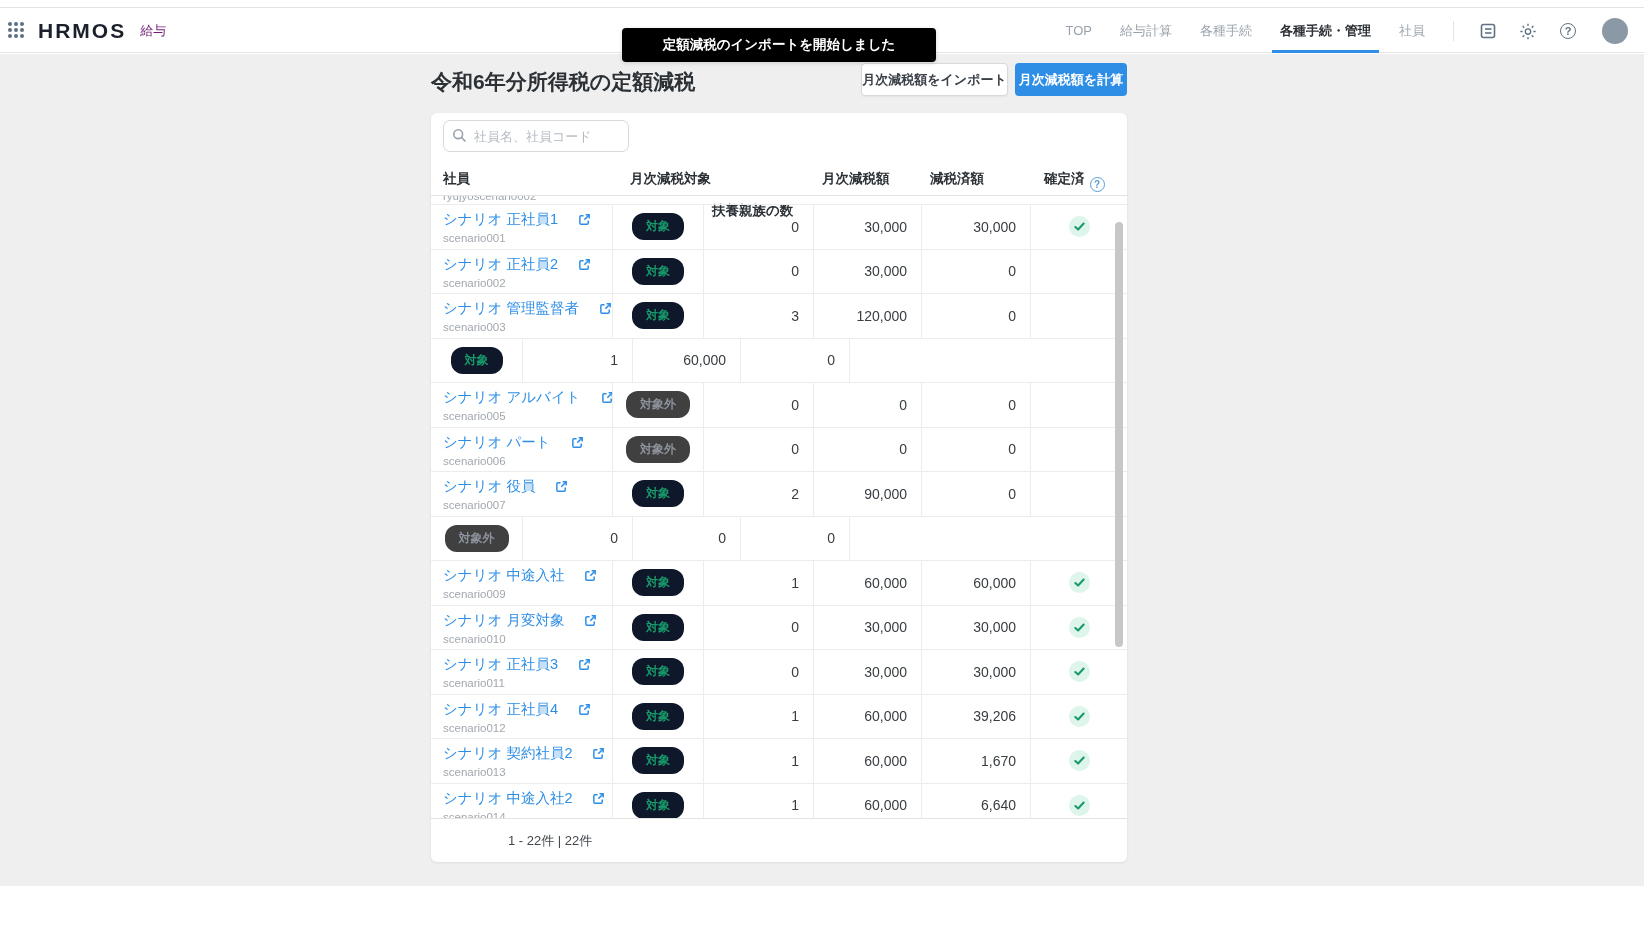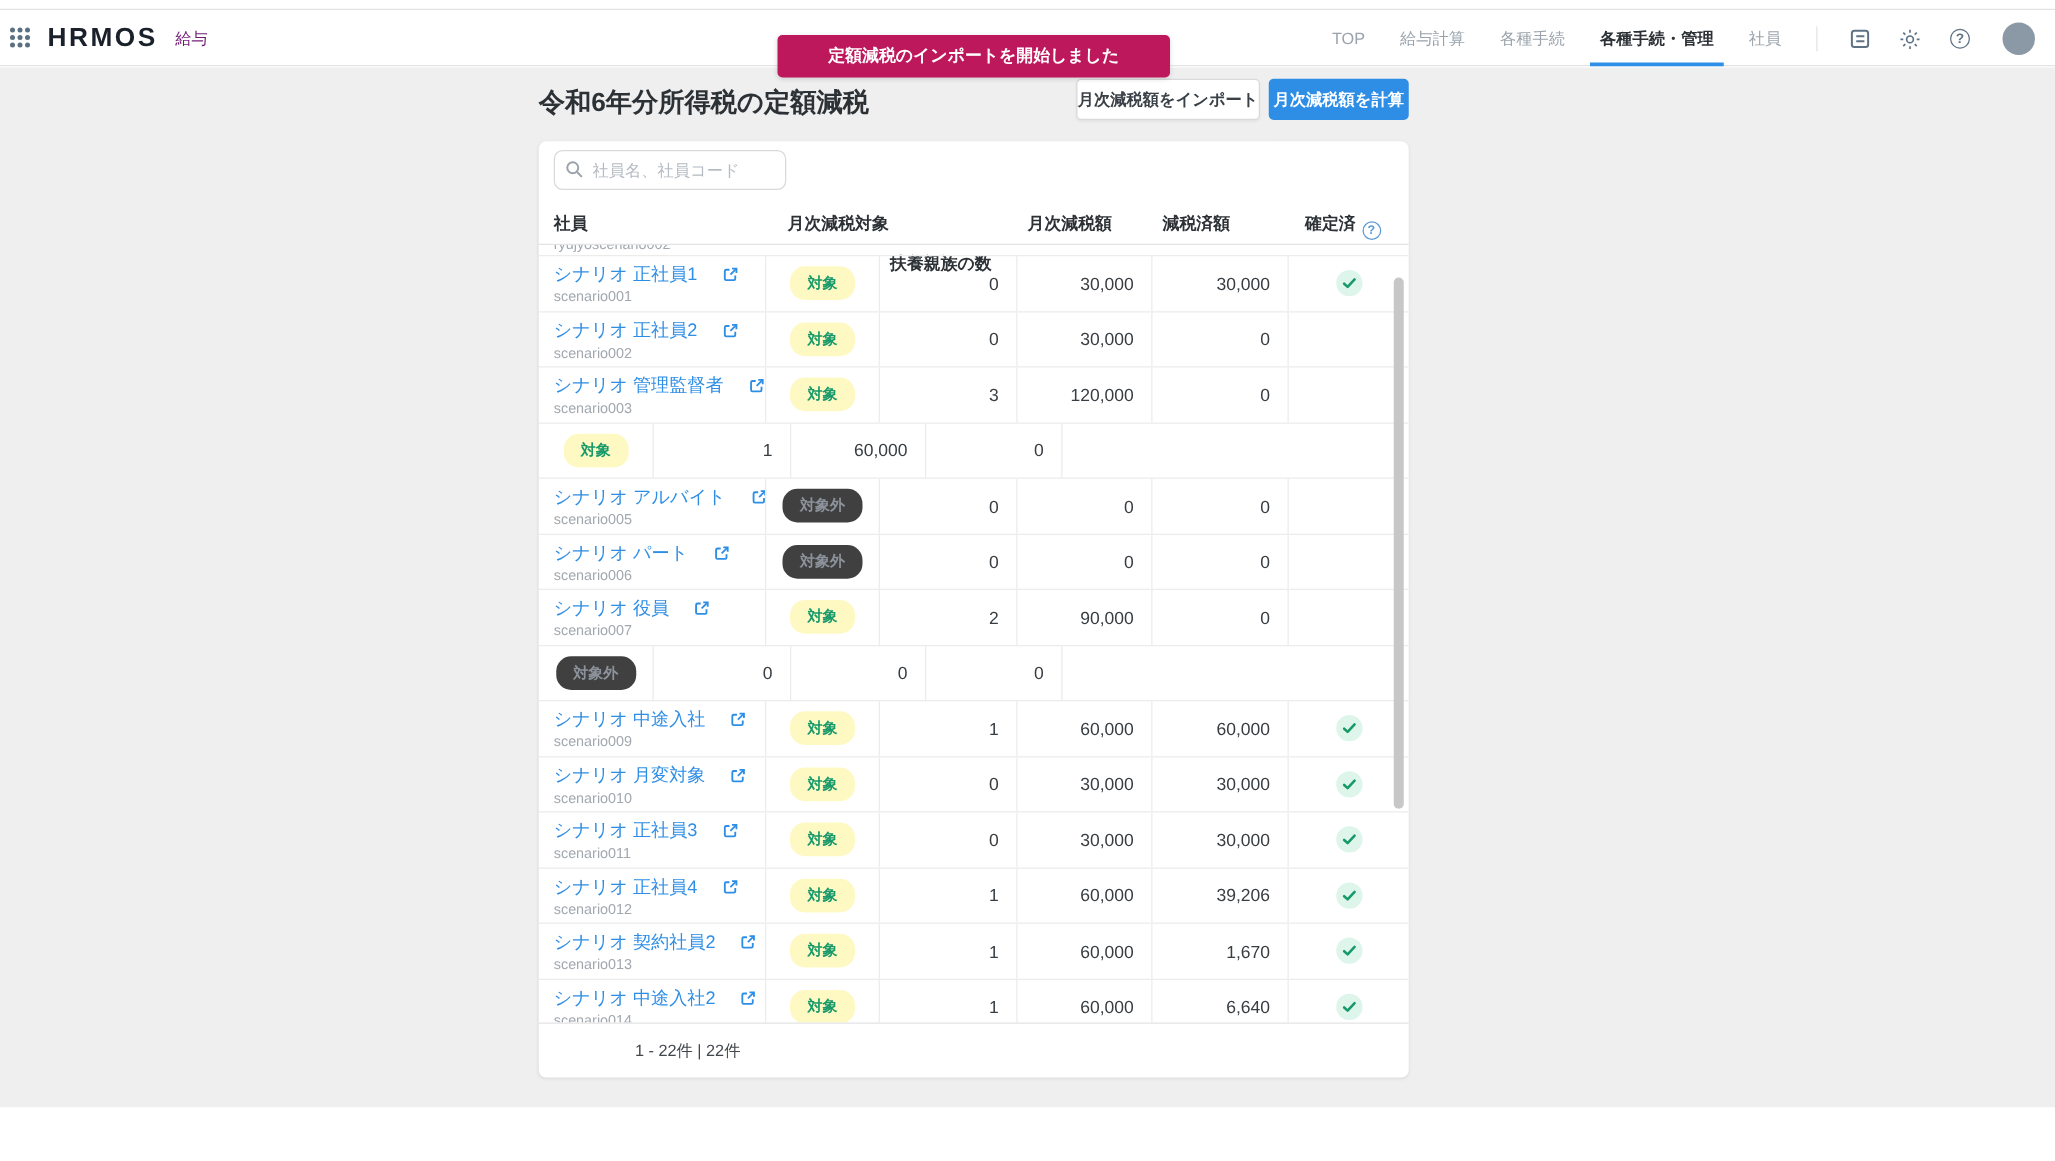--- a/index.html
+++ b/index.html
@@ -32,21 +32,21 @@
   .tool-icon { width:18px; height:18px; margin:0 11px; color:#5f7285; cursor:pointer; display:flex; align-items:center; justify-content:center; }
   .help-circle {
     width:16px; height:16px; border:1.6px solid #5f7285; border-radius:50%;
     font-size:11px; font-weight:700; color:#5f7285; display:flex; align-items:center; justify-content:center;
   }
   .avatar { width:26px; height:26px; border-radius:50%; background:#8b98a5; margin-left:14px; cursor:pointer; }
   
   .main-bg { position:absolute; left:0; top:54px; width:100%; height:832px; background:#efefef; }
   
   .toast {
-    position:absolute; left:622px; top:28px; width:314px; height:34px; background:#be185d;
+    position:absolute; left:622px; top:28px; width:314px; height:34px; background:#000000;
     border-radius:4px; box-shadow:0 1px 4px rgba(0,0,0,.15); z-index:20;
     display:flex; align-items:center; justify-content:center;
     color:#fff; font-size:13.5px; font-weight:700;
   }
   
   .page-title { position:absolute; left:431px; top:68px; font-size:21px; font-weight:700; color:#2c3136; }
   .btn { position:absolute; top:63px; height:33px; border-radius:4px; font-size:13px; font-weight:700; cursor:pointer; border:none; }
   .btn-import { left:861px; width:147px; background:#fff; border:1px solid #d9d9d9; color:#3a4047; box-shadow:0 1px 2px rgba(0,0,0,.05); }
   .btn-calc { left:1015px; width:112px; background:#2e8ee6; color:#fff; }
   
@@ -79,21 +79,21 @@
   .partial-row span { display:block; margin-top:-6px; padding-left:12px; font-size:11.5px; color:#a2a8af; }
   .trow { display:flex; height:44.5px; border-bottom:1px solid #ececec; }
   .td { height:100%; }
   .td + .td { border-left:1px solid #ececec; }
   .td-emp { width:181px; padding:5px 0 0 12px; }
   .emp-link { font-size:14.5px; color:#2e8ee6; cursor:pointer; text-decoration:none; display:inline-flex; align-items:center; gap:20px; white-space:nowrap; }
   .ext-icon { width:13px; height:13px; flex:0 0 auto; }
   .emp-code { font-size:11.5px; color:#a2a8af; margin-top:3px; }
   .td-badge { width:91px; display:flex; align-items:center; justify-content:center; }
   .pill { border-radius:12px; font-size:12px; font-weight:700; padding:5px 14px; white-space:nowrap; }
-  .pill-on  { background:#fef9c3; color:#17996a; }
+  .pill-on  { background:#0f172a; color:#17996a; }
   .pill-off { background:#404040; color:#8d939c; }
   .td-num { display:flex; align-items:center; justify-content:flex-end; padding-right:14px; font-size:14px; color:#383d42; }
   .td-dep { width:110px; } .td-mon { width:108px; } .td-red { width:109px; }
   .td-conf { width:97px; display:flex; align-items:center; justify-content:center; }
   .check-circle { width:21px; height:21px; border-radius:50%; background:#def5eb; display:flex; align-items:center; justify-content:center; }
   .scrollbar-thumb { position:absolute; right:4px; top:109px; width:8px; height:425px; border-radius:4px; background:#c7c7c7; cursor:grab; }
   .tfoot {
     position:absolute; left:0; top:705px; width:100%; height:44px; border-top:1px solid #e3e3e3;
     font-size:13px; color:#42474d; line-height:44px; padding-left:77px;
   }

